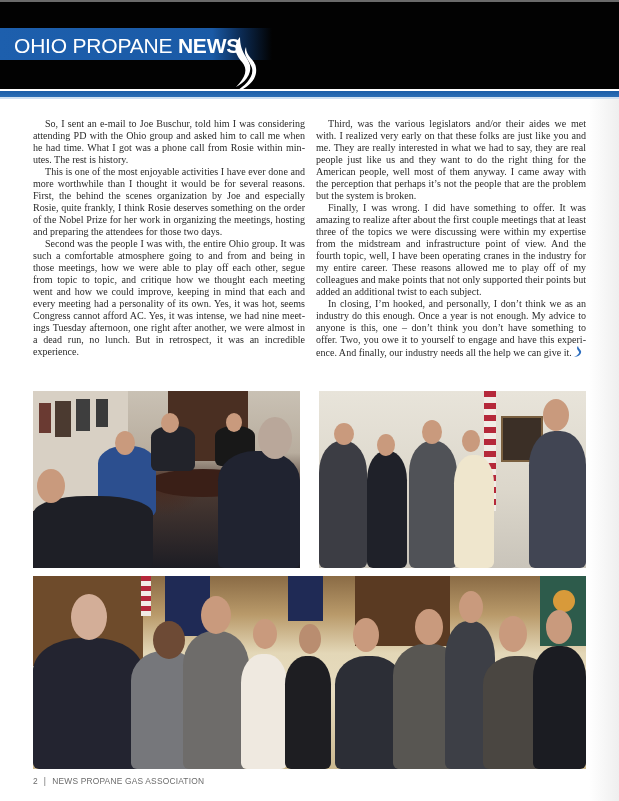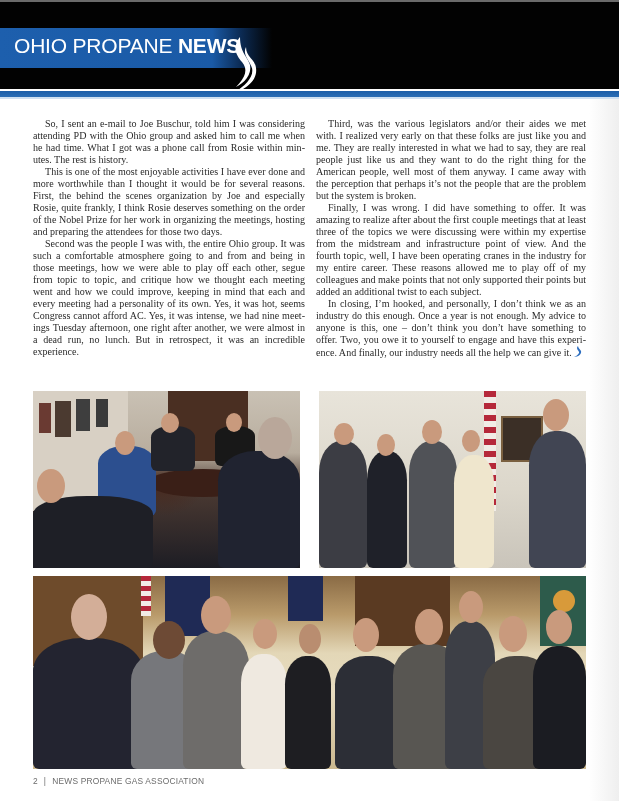--- a/index.html
+++ b/index.html
@@ -8,21 +8,21 @@
       background: #ffffff;
       font-family: "Liberation Serif", "DejaVu Serif", serif;
     }
     .header {
       position: absolute; left: 0; top: 0; width: 619px; height: 89px;
       background: #020202;
       border-top: 2px solid #6a6a6a;
       box-sizing: border-box;
     }
     .banner {
-      position: absolute; left: 0; top: 26px; width: 272px; height: 40px;
+      position: absolute; left: 0; top: 26px; width: 272px; height: 32px;
       background: linear-gradient(to right, #1d5fad 0%, #1a5aa6 78%, #0c2d58 88%, #020202 100%);
     }
     .banner-title {
       position: absolute; left: 14px; top: 5px;
       font-family: "Liberation Sans", "DejaVu Sans", sans-serif;
       font-size: 21px; color: #ffffff; letter-spacing: -0.2px; white-space: nowrap;
       line-height: 26px;
     }
     .banner-title .light { font-weight: 400; }
     .banner-title .bold { font-weight: 700; }

